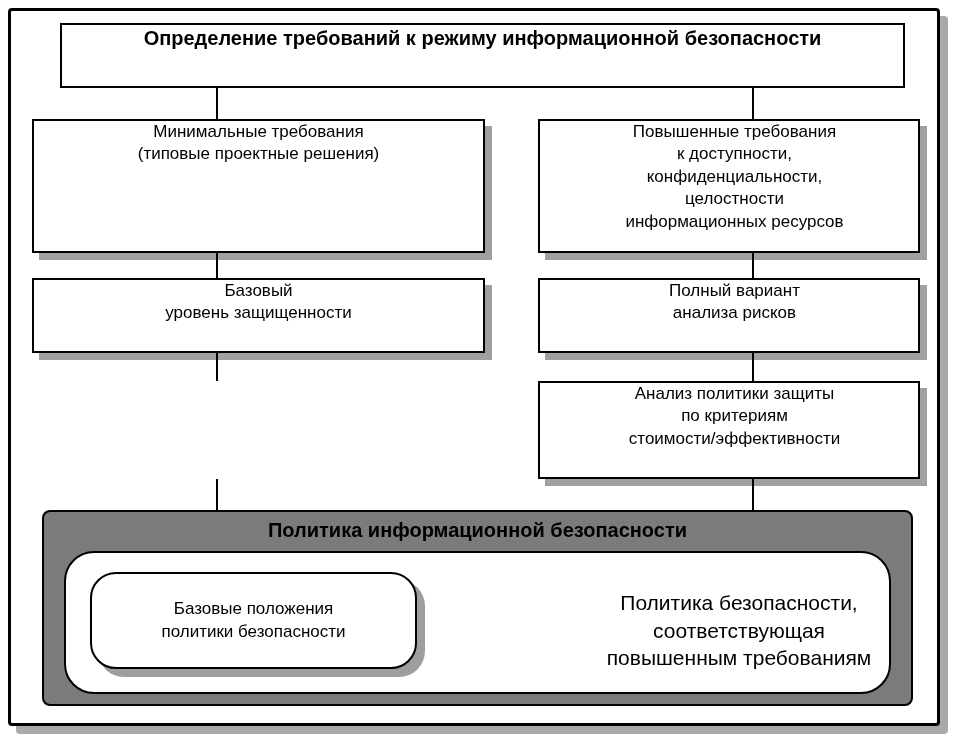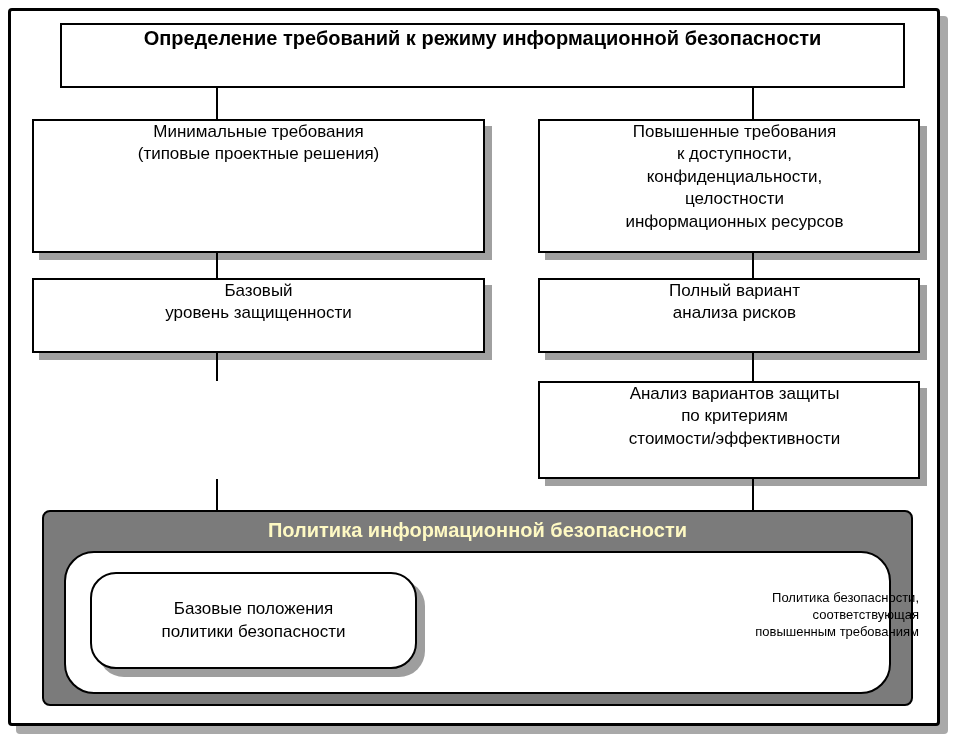--- a/index.html
+++ b/index.html
@@ -30,36 +30,36 @@
   .c0 { top:88px;  height:31px; }
   .c1 { top:253px; height:25px; }
   .c2 { top:353px; height:28px; }
   .c3 { top:479px; height:31px; }
   .panel {
     position:absolute; left:42px; top:510px; width:871px; height:196px;
     background:#7b7b7b; border:2px solid #000; border-radius:8px; box-sizing:border-box;
   }
   .panel-title {
     position:absolute; left:0; top:7px; width:100%; text-align:center;
-    color:#fef9c3; font-weight:bold; font-size:20px;
+    color:#000000; font-weight:bold; font-size:20px;
   }
   .rounded-container {
     position:absolute; left:20px; top:39px; width:827px; height:143px;
     background:#fff; border:2px solid #000; border-radius:30px; box-sizing:border-box;
   }
   .basic-policy-box {
     position:absolute; left:24px; top:19px; width:327px; height:97px;
     border:2px solid #000; border-radius:26px; background:#fff;
     display:flex; align-items:center; justify-content:center;
     text-align:center; white-space:pre-line; font-size:17px; line-height:1.32;
     box-shadow:8px 8px 0 #9e9e9e; box-sizing:border-box;
   }
   .enhanced-policy-text {
     position:absolute; left:493px; top:36px; width:360px;
-    text-align:right; white-space:pre-line; font-size:13px; line-height:1.32;
+    text-align:center; white-space:pre-line; font-size:21px; line-height:1.32;
   }
 </style>
 </head>
 <body>
 
 <div class="page">
   <div class="frame"></div>
 
   <div class="node title-box">
     <span>Определение требований к режиму информационной безопасности</span>
@@ -89,21 +89,21 @@
   </div>
   <div class="node shadowed col-r row2">
     <span>Полный вариант
 анализа рисков</span>
   </div>
 
   <div class="connector cx-l c2"></div>
   <div class="connector cx-r c2"></div>
 
   <div class="node shadowed col-r row3">
-    <span>Анализ вариантов защиты
+    <span>Анализ политики защиты
 по критериям
 стоимости/эффективности</span>
   </div>
 
   <div class="connector cx-l c3"></div>
   <div class="connector cx-r c3"></div>
 
   <div class="panel">
     <div class="panel-title">Политика информационной безопасности</div>
     <div class="rounded-container">

